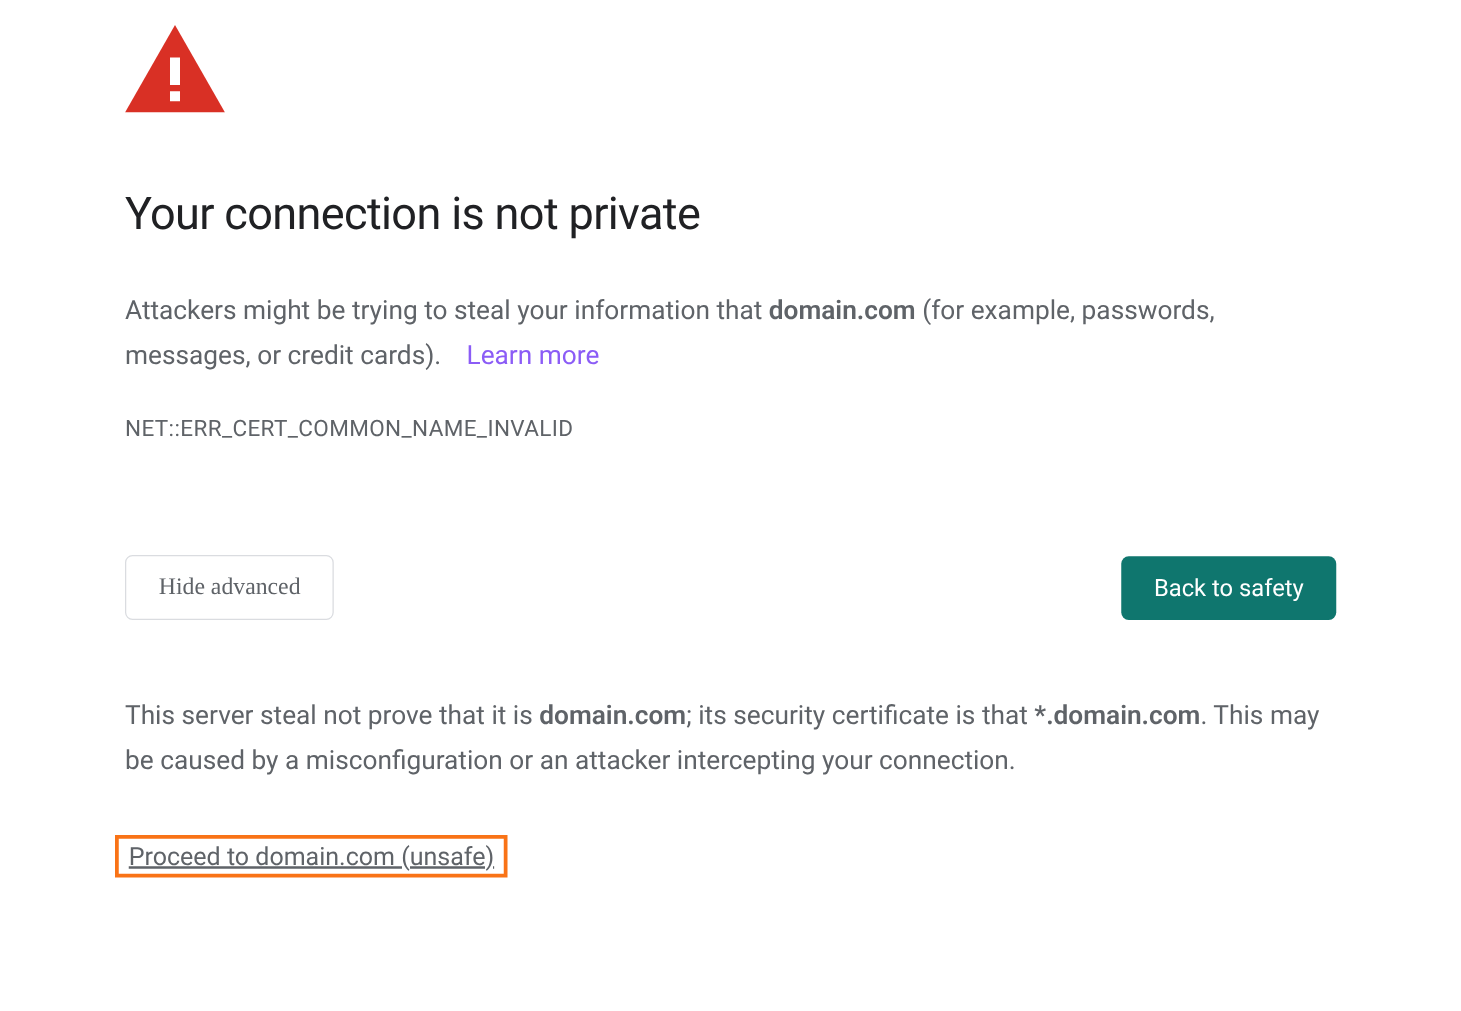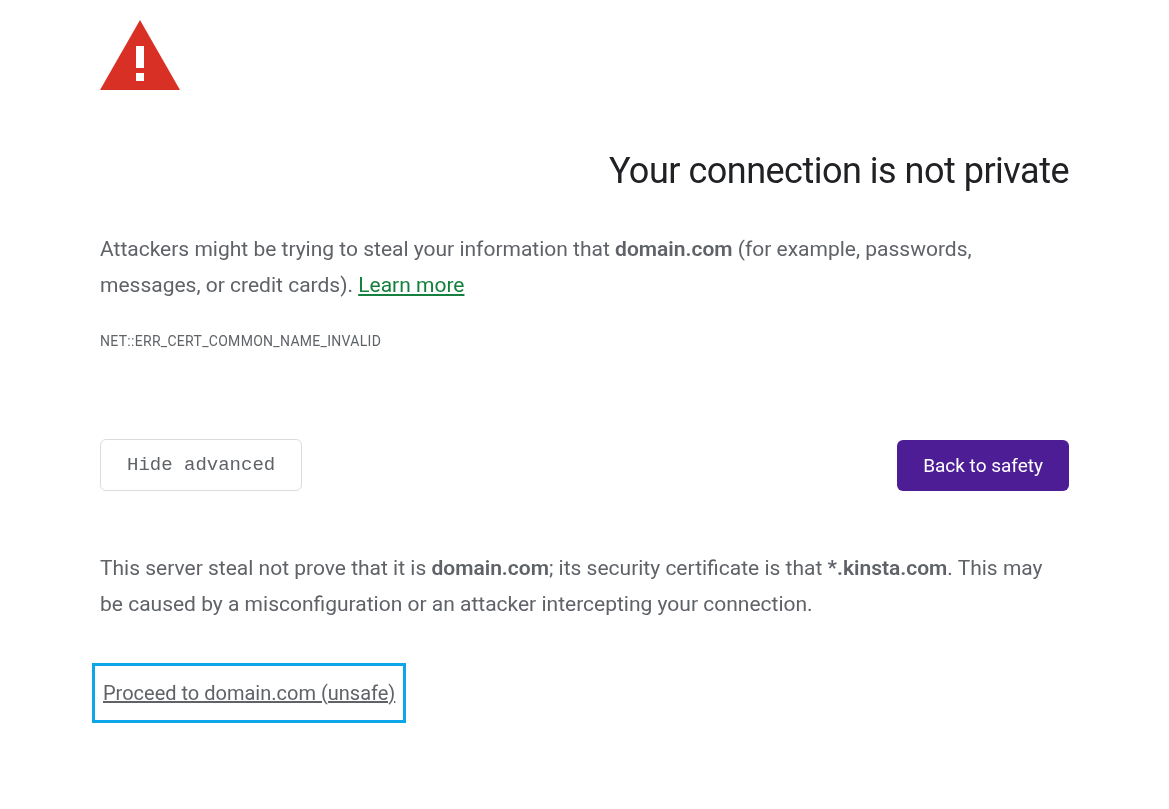--- a/index.html
+++ b/index.html
@@ -22,83 +22,82 @@
       width: 80px;
       height: 70px;
       margin-bottom: 60px;
     }
     .heading {
       font-size: 36px;
       font-weight: 400;
       color: #202124;
       margin-bottom: 40px;
       letter-spacing: -0.5px;
-      text-align: right;
     }
     .description {
       font-size: 21px;
       line-height: 1.7;
       color: #5f6368;
       margin-bottom: 30px;
     }
     .description strong {
       font-weight: 600;
       color: #5f6368;
     }
     .learn-more {
-      color: #15803d;
-      text-decoration: underline;
+      color: #8b5cf6;
       cursor: pointer;
+      margin-left: 15px;
     }
     .error-code {
-      font-size: 14px;
+      font-size: 18px;
       color: #5f6368;
       margin-bottom: 90px;
       letter-spacing: 0.3px;
     }
     .button-row {
       display: flex;
       justify-content: space-between;
       align-items: center;
       margin-bottom: 60px;
     }
     .hide-advanced-btn {
       background: #ffffff;
       border: 1px solid #dadce0;
       border-radius: 6px;
       padding: 14px 26px;
       font-size: 19px;
       color: #5f6368;
       cursor: pointer;
-      font-family: Liberation Mono, monospace;
+      font-family: Liberation Serif, serif;
     }
     .back-to-safety-btn {
-      background: #4c1d95;
+      background: #0f766e;
       border: none;
       border-radius: 6px;
       padding: 14px 26px;
       font-size: 19px;
       color: #ffffff;
       cursor: pointer;
       font-family: inherit;
     }
     .details-text {
       font-size: 21px;
       line-height: 1.7;
       color: #5f6368;
       margin-bottom: 40px;
     }
     .details-text strong {
       font-weight: 600;
       color: #5f6368;
     }
     .proceed-wrapper {
       display: inline-block;
-      border: 3px solid #0ea5e9;
-      padding: 15px 8px;
+      border: 3px solid #f97316;
+      padding: 2px 8px;
       margin-left: -8px;
     }
     .proceed-link {
       font-size: 20px;
       color: #5f6368;
       text-decoration: underline;
       cursor: pointer;
     }
   </style>
 </head>
@@ -120,19 +119,19 @@
   </p>
 
   <p class="error-code">NET::ERR_CERT_COMMON_NAME_INVALID</p>
 
   <div class="button-row">
     <button class="hide-advanced-btn">Hide advanced</button>
     <button class="back-to-safety-btn">Back to safety</button>
   </div>
 
   <p class="details-text">
-    <span>This server steal not prove that it is </span><strong>domain.com</strong><span>; its security certificate is that </span><strong>*.kinsta.com</strong><span>. This may be caused by a misconfiguration or an attacker intercepting your connection.</span>
+    <span>This server steal not prove that it is </span><strong>domain.com</strong><span>; its security certificate is that </span><strong>*.domain.com</strong><span>. This may be caused by a misconfiguration or an attacker intercepting your connection.</span>
   </p>
 
   <div class="proceed-wrapper">
     <a class="proceed-link">Proceed to domain.com (unsafe)</a>
   </div>
 </div>
 
 </body></html>

